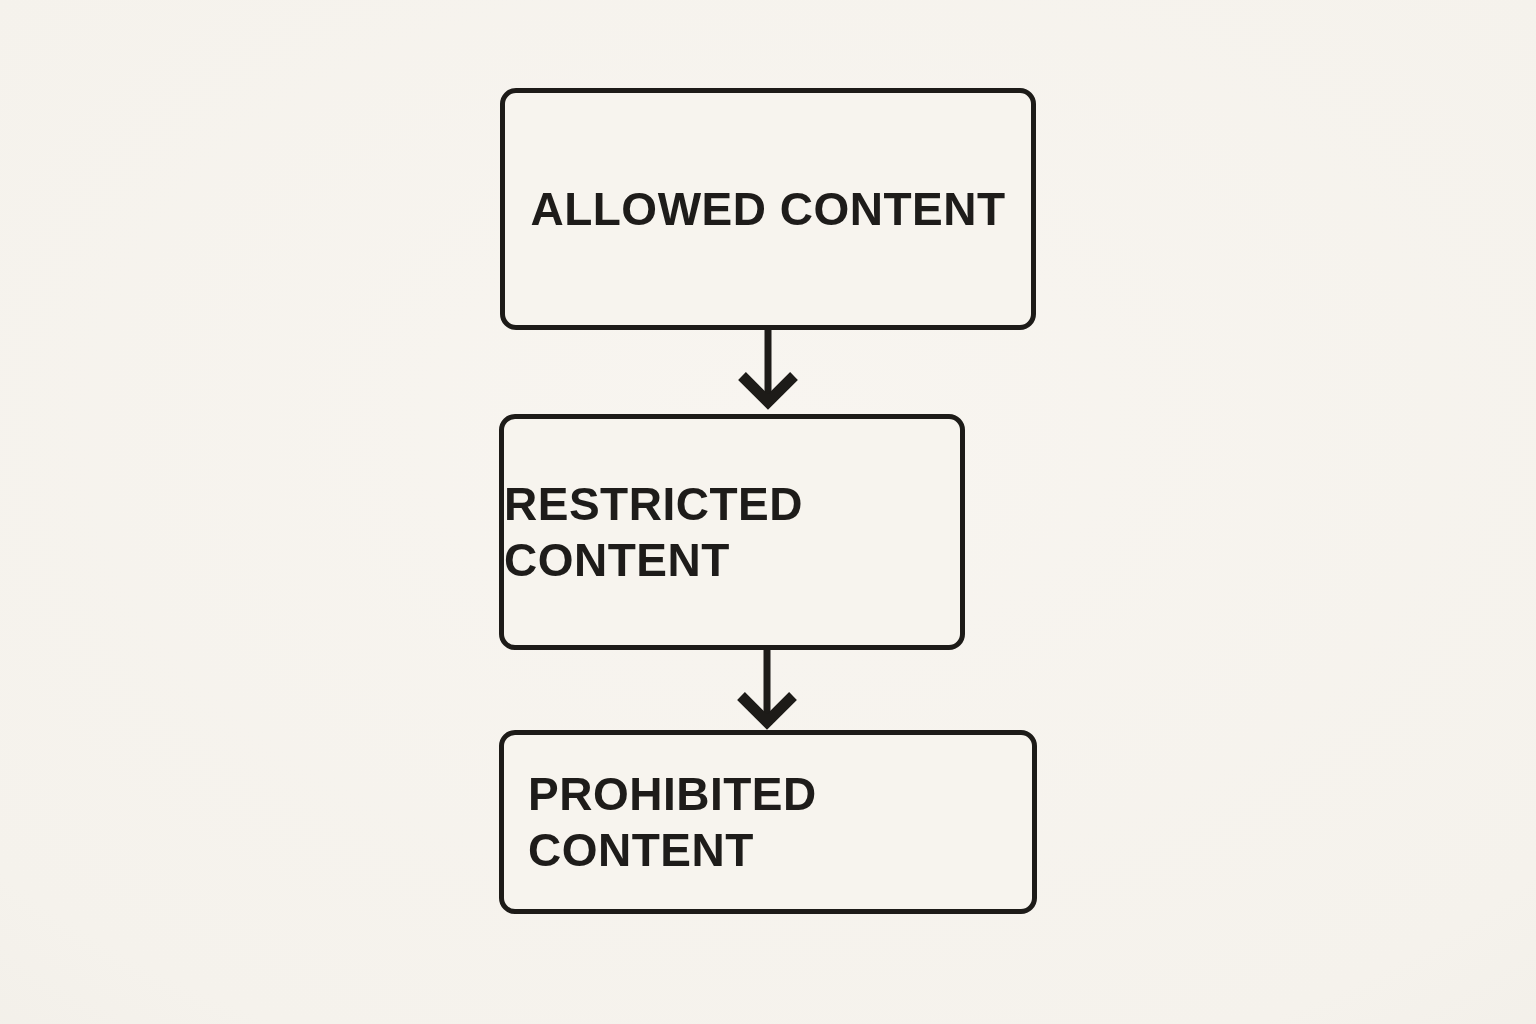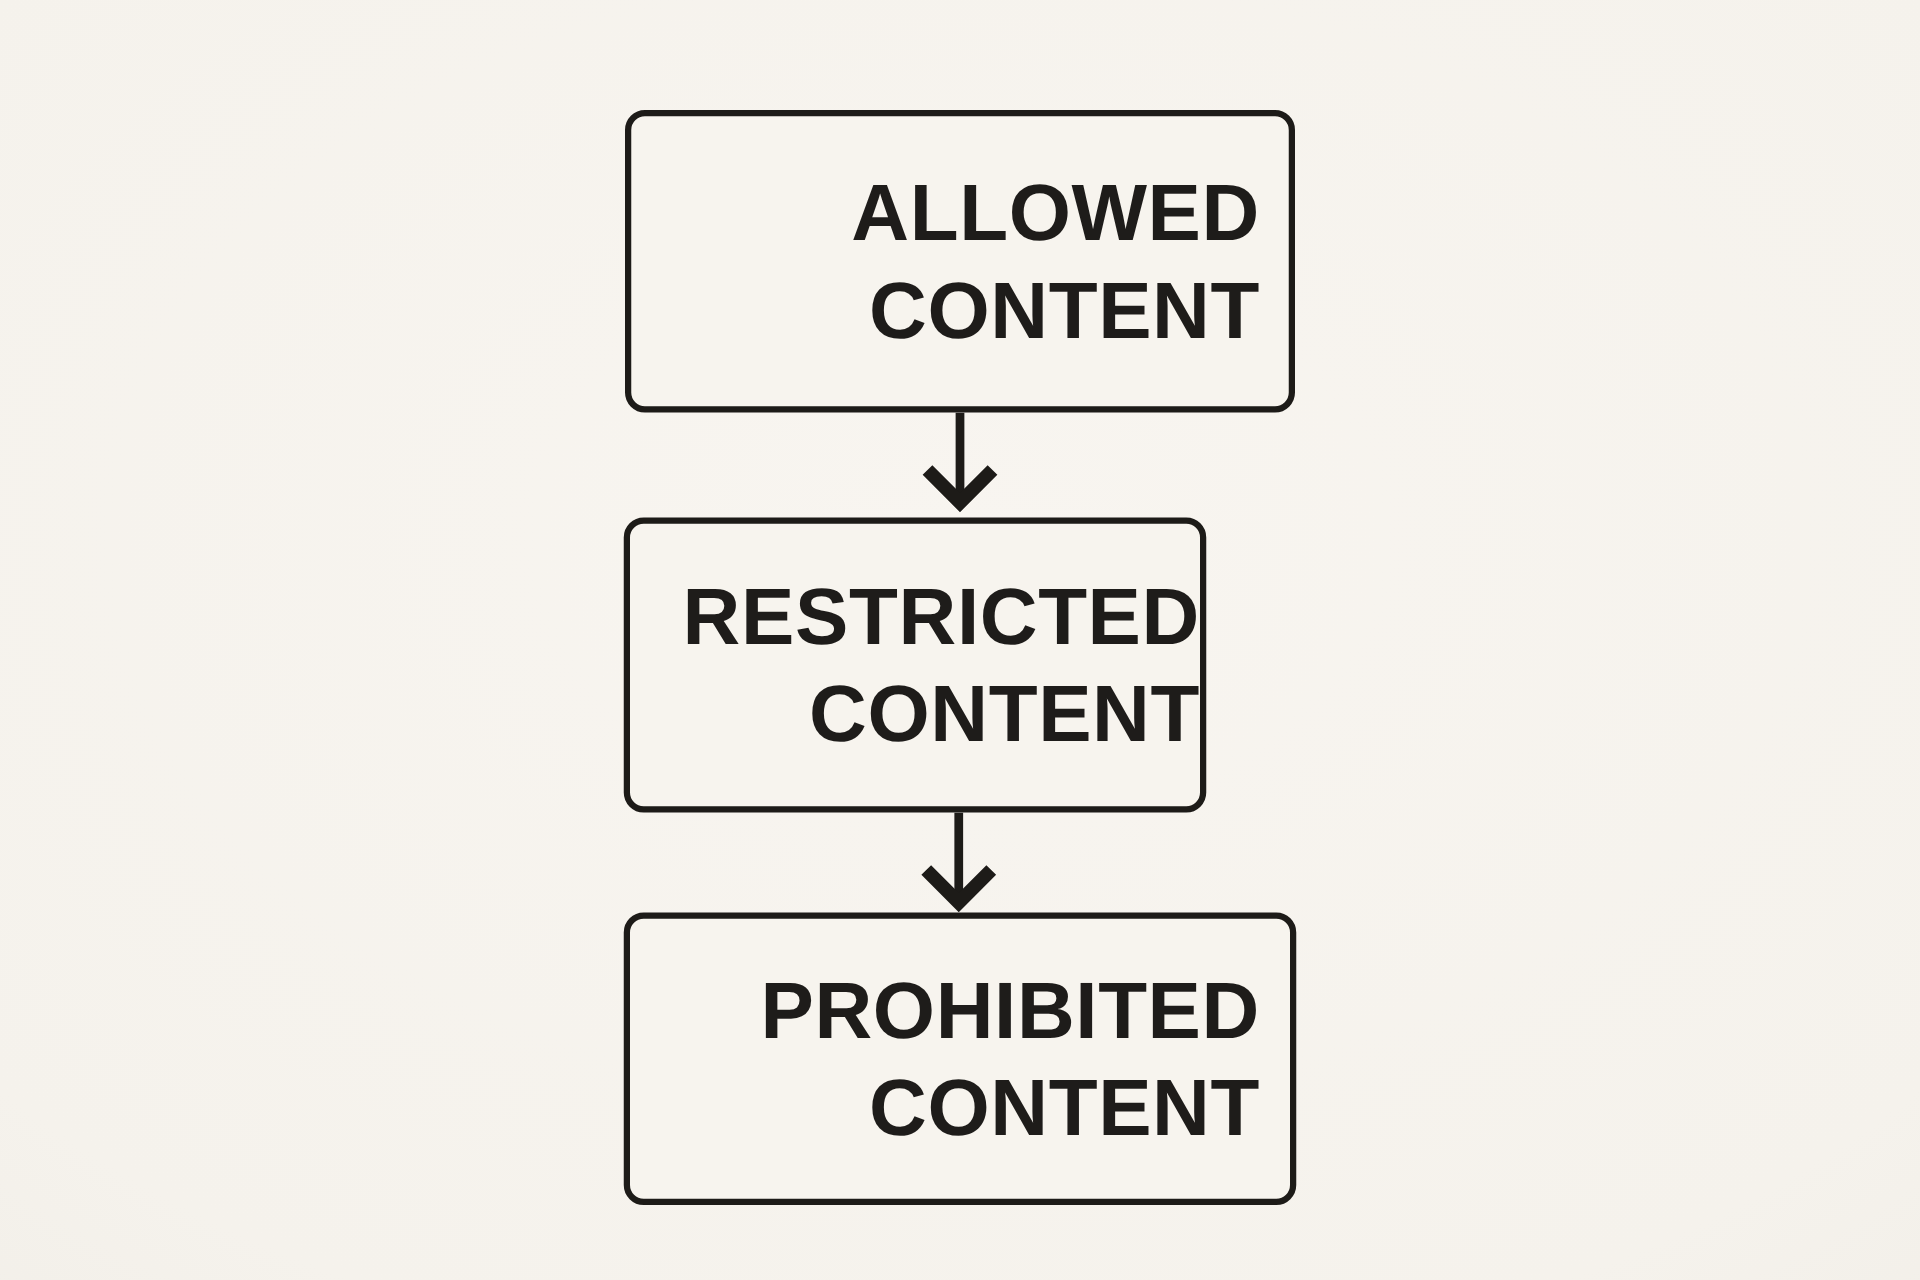--- a/index.html
+++ b/index.html
@@ -21,34 +21,34 @@
     border: 5px solid #1d1b18;
     border-radius: 16px;
     background: #f7f4ee;
     display: flex;
     align-items: center;
     justify-content: center;
   }
   .node-label {
     display: block;
     max-width: 480px;
-    text-align: right;
+    text-align: left;
     font-weight: bold;
-    font-size: 64px;
+    font-size: 46px;
     line-height: 1.22;
     letter-spacing: 0.5px;
     color: #1e1c1a;
   }
   .arrow {
     position: absolute;
     display: block;
   }
   #node-allowed    { left: 500px; top:  88px; width: 536px; height: 242px; }
   #node-restricted { left: 499px; top: 414px; width: 466px; height: 236px; }
-  #node-prohibited { left: 499px; top: 730px; width: 538px; height: 234px; }
+  #node-prohibited { left: 499px; top: 730px; width: 538px; height: 184px; }
   #arrow-1 { left: 737px; top: 330px; }
   #arrow-2 { left: 736px; top: 650px; }
 </style>
 </head>
 <body>
 
 <div class="flowchart">
 
   <div class="node" id="node-allowed">
     <span class="node-label">ALLOWED CONTENT</span>

